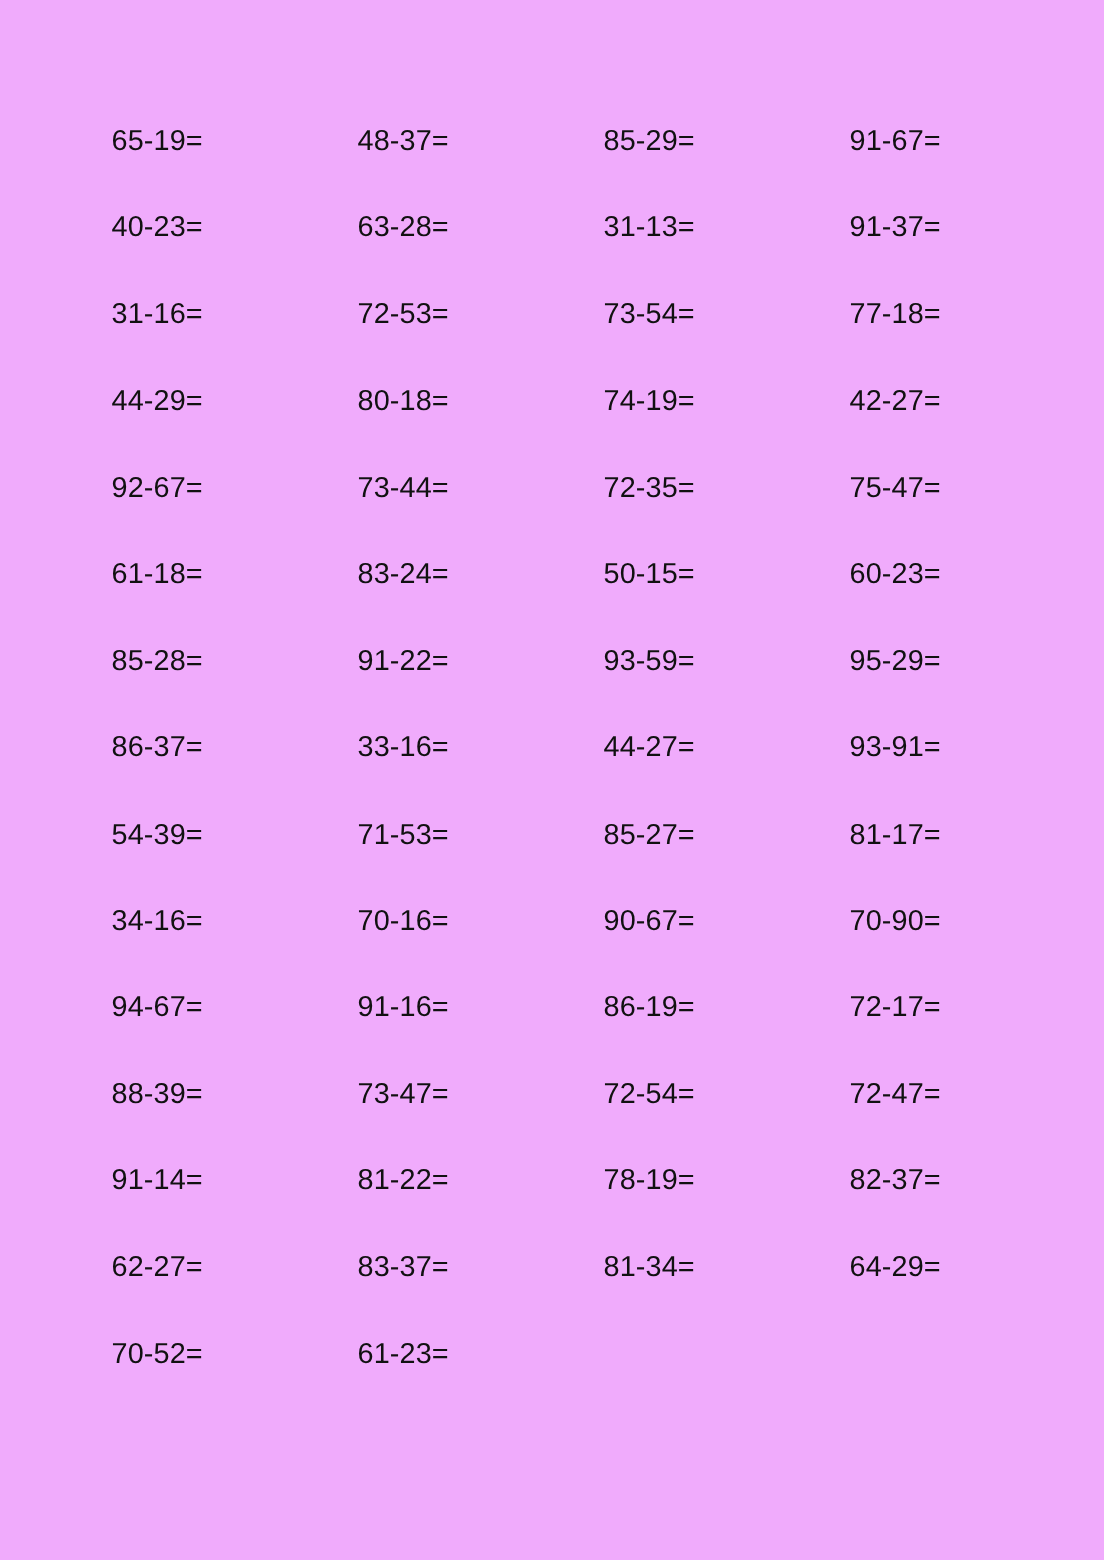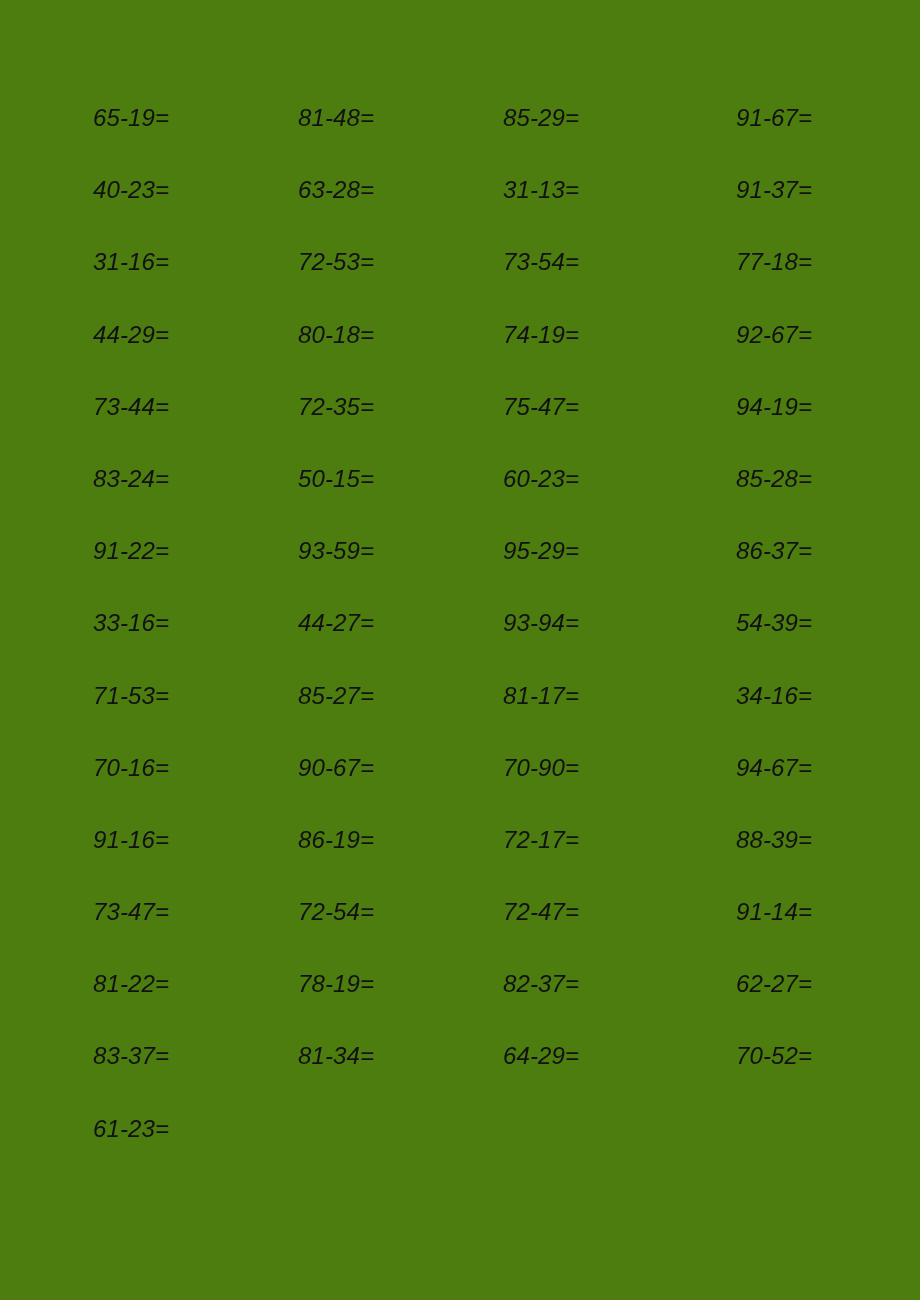--- a/index.html
+++ b/index.html
@@ -12,23 +12,22 @@
     width: 920px;
     height: 1300px;
     font-family: "Liberation Sans", sans-serif;
     color: #000000;
     overflow: hidden;
   }
   #worksheet-page {
     position: relative;
     width: 920px;
     height: 1300px;
-    background: #4d7c0f;
+    background: #f0abfc;
     box-sizing: border-box;
-    font-style: italic;
   }
   #problem-grid {
     position: absolute;
     left: 93px;
     top: 103px;
     width: 760px;
     display: grid;
     grid-template-columns: repeat(4, 205px);
     grid-auto-rows: 72.2px;
     align-items: start;
@@ -37,67 +36,67 @@
     font-size: 24px;
     line-height: 30px;
     letter-spacing: 0.1px;
     white-space: nowrap;
     color: #111111;
     font-weight: 400;
   }
   
   .problem-cell:nth-child(4n) {
     width: auto;
-    margin-left: 28px;
   }
 </style>
 </head>
 <body>
 
 <div id="worksheet-page">
   <div id="problem-grid">
     <div class="problem-cell">65-19=</div>
-    <div class="problem-cell">81-48=</div>
+    <div class="problem-cell">48-37=</div>
     <div class="problem-cell">85-29=</div>
     <div class="problem-cell">91-67=</div>
 
     <div class="problem-cell">40-23=</div>
     <div class="problem-cell">63-28=</div>
     <div class="problem-cell">31-13=</div>
 
     <div class="problem-cell">91-37=</div>
     <div class="problem-cell">31-16=</div>
     <div class="problem-cell">72-53=</div>
     <div class="problem-cell">73-54=</div>
 
     <div class="problem-cell">77-18=</div>
     <div class="problem-cell">44-29=</div>
     <div class="problem-cell">80-18=</div>
     <div class="problem-cell">74-19=</div>
 
+    <div class="problem-cell">42-27=</div>
     <div class="problem-cell">92-67=</div>
     <div class="problem-cell">73-44=</div>
 
     <div class="problem-cell">72-35=</div>
     <div class="problem-cell">75-47=</div>
-    <div class="problem-cell">94-19=</div>
+    <div class="problem-cell">61-18=</div>
     <div class="problem-cell">83-24=</div>
 
     <div class="problem-cell">50-15=</div>
     <div class="problem-cell">60-23=</div>
     <div class="problem-cell">85-28=</div>
     <div class="problem-cell">91-22=</div>
 
     <div class="problem-cell">93-59=</div>
     <div class="problem-cell">95-29=</div>
     <div class="problem-cell">86-37=</div>
     <div class="problem-cell">33-16=</div>
 
     <div class="problem-cell">44-27=</div>
-    <div class="problem-cell">93-94=</div>
+    <div class="problem-cell">93-91=</div>
     <div class="problem-cell">54-39=</div>
     <div class="problem-cell">71-53=</div>
 
     <div class="problem-cell">85-27=</div>
     <div class="problem-cell">81-17=</div>
     <div class="problem-cell">34-16=</div>
     <div class="problem-cell">70-16=</div>
 
     <div class="problem-cell">90-67=</div>
     <div class="problem-cell">70-90=</div>

